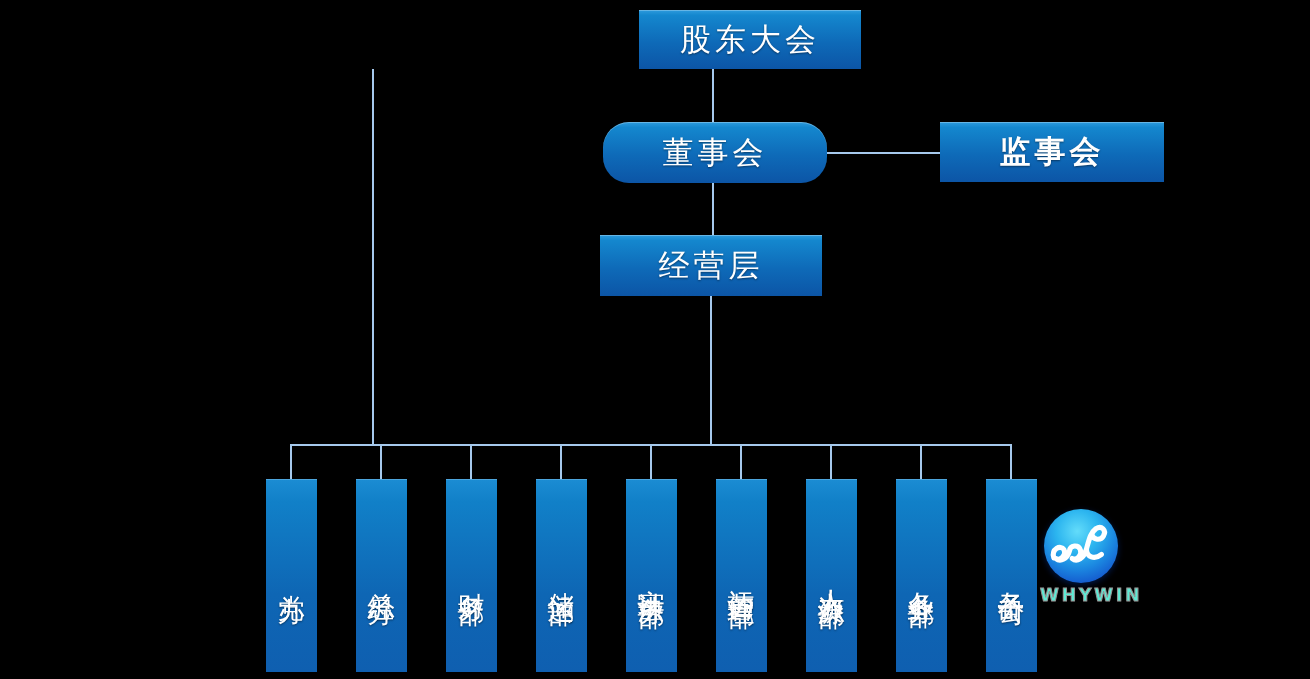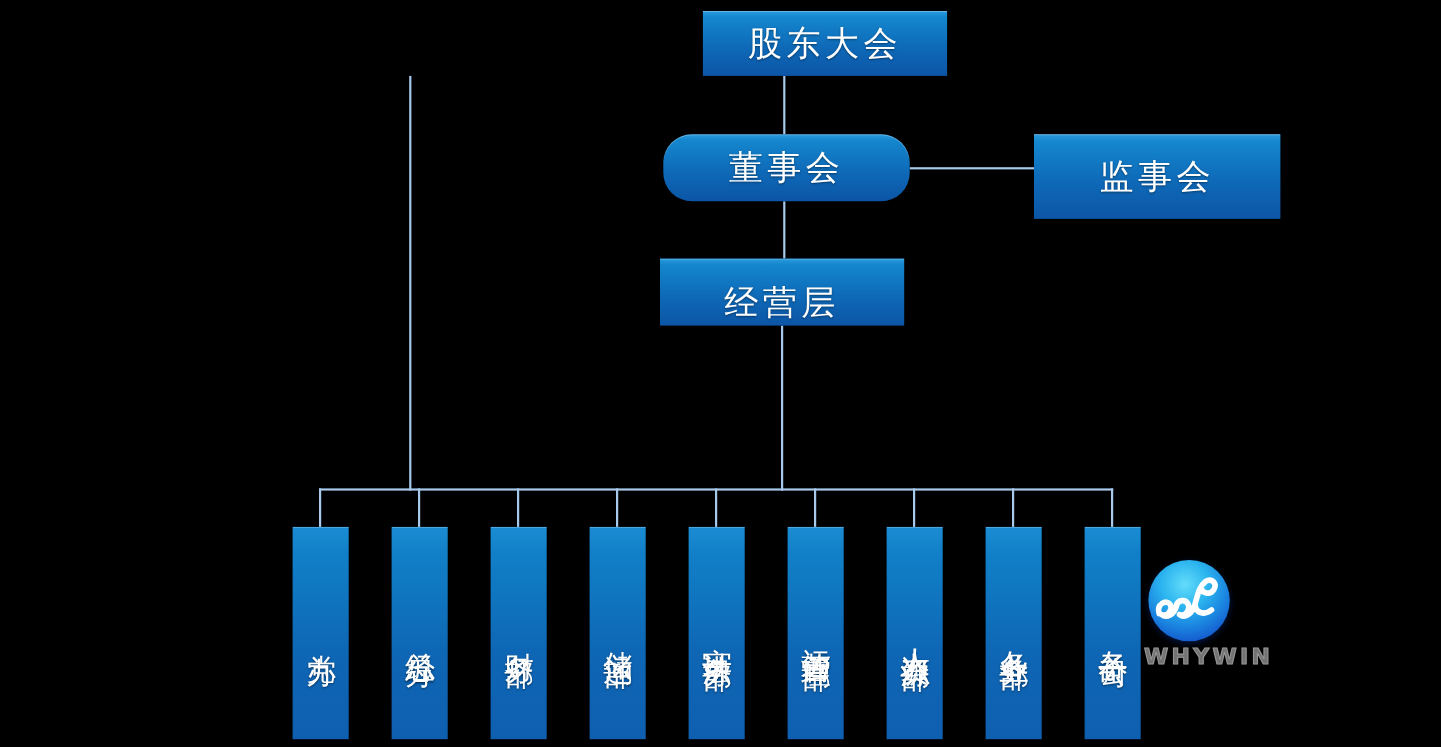--- a/index.html
+++ b/index.html
@@ -78,24 +78,24 @@
     top: 6px;
     width: 68px;
     height: 68px;
   }
   .logo-word {
     position: absolute;
     left: 0;
     top: 79px;
     width: 100px;
     text-align: center;
-    font-size: 20px;
+    font-size: 17px;
     font-weight: bold;
     letter-spacing: 3px;
-    color: #737373;
+    color: #5eead4;
     -webkit-text-stroke: 1px #949494;
     text-shadow: 0 0 1px #7d7d7d;
   }
 </style>
 </head>
 <body>
 
 <div id="canvas">
 
   <div class="line" style="left:712px; top:69px;  width:2px; height:53px;"></div>
@@ -113,24 +113,24 @@
   <div class="line" style="left:830px;  top:444px; width:2px; height:35px;"></div>
   <div class="line" style="left:920px;  top:444px; width:2px; height:35px;"></div>
   <div class="line" style="left:1010px; top:444px; width:2px; height:35px;"></div>
 
   <div class="hbox" style="left:603px; top:10px;  width:222px; height:59px;margin-left:36px;">
     <span>股东大会</span>
   </div>
   <div class="hbox" style="left:603px; top:122px; width:224px; height:61px;border-radius:26px;">
     <span>董事会</span>
   </div>
-  <div class="hbox" style="left:940px; top:122px; width:224px; height:77px;">
+  <div class="hbox" style="left:940px; top:122px; width:224px; height:60px;font-weight:bold;">
     <span>监事会</span>
   </div>
-  <div class="hbox" style="left:600px; top:235px; width:222px; height:61px;align-items:flex-end;">
+  <div class="hbox" style="left:600px; top:235px; width:222px; height:61px;">
     <span>经营层</span>
   </div>
 
   <div class="vbox" style="left:266px;">
     <span class="vtext">党办</span>
   </div>
   <div class="vbox" style="left:356px;">
     <span class="vtext">总经办</span>
   </div>
   <div class="vbox" style="left:446px;">

